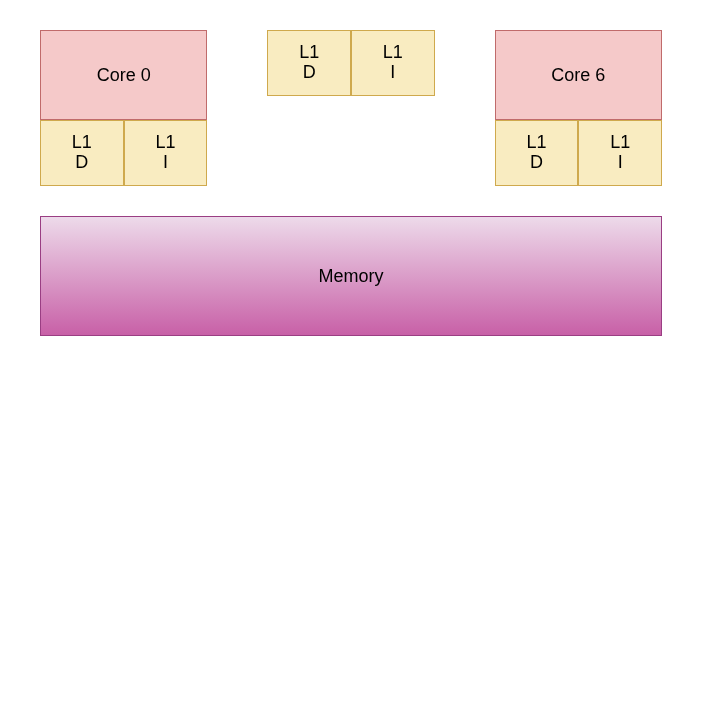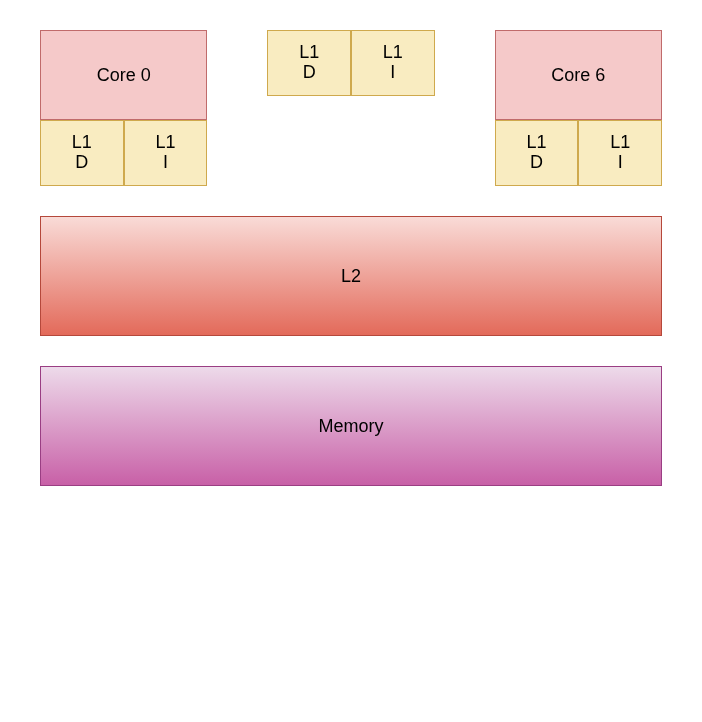--- a/index.html
+++ b/index.html
@@ -119,22 +119,19 @@
         </div>
         <div class="l1-box">
           <span>L1</span>
           <span>I</span>
         </div>
       </div>
     </div>
 
   </div>
 
-  <div class="bar l2-bar">
-    <span>L2</span>
-  </div>
 
 
   <div class="bar mem-bar">
     <span>Memory</span>
   </div>
 
 </div>
 
 </body></html>

